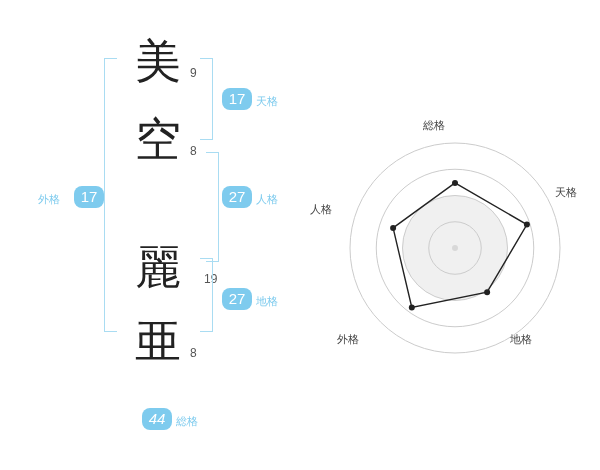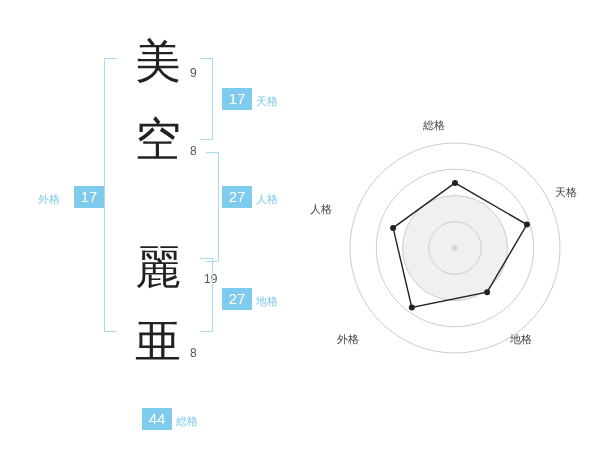--- a/index.html
+++ b/index.html
@@ -46,21 +46,21 @@
 
   .badge {
     position: absolute;
     background: #7ecbee;
     color: #ffffff;
     font-size: 15px;
     font-family: "Liberation Sans", sans-serif;
     text-align: center;
     padding: 2px 5px 3px 5px;
     line-height: 17px;
-    border-radius: 1px;
+    border-radius: 8px;
   }
   .badge-label {
     position: absolute;
     color: #7ecbee;
     font-size: 11px;
     font-family: "Liberation Sans", sans-serif;
     line-height: 14px;
     white-space: nowrap;
   }
 
@@ -127,21 +127,21 @@
     <div class="badge-label" style="left:256px; top:94px;">天格</div>
 
     <div class="bracket bracket-right" style="left:206px; top:152px; width:12px; height:108px;"></div>
     <div class="badge" style="left:222px; top:186px; min-width:20px;">27</div>
     <div class="badge-label" style="left:256px; top:192px;">人格</div>
 
     <div class="bracket bracket-right" style="left:200px; top:258px; width:12px; height:72px;"></div>
     <div class="badge" style="left:222px; top:288px; min-width:20px;">27</div>
     <div class="badge-label" style="left:256px; top:294px;">地格</div>
 
-    <div class="badge" style="left:142px; top:408px; min-width:20px;">44</div>
+    <div class="badge" style="left:142px; top:408px; min-width:20px;font-style:italic;">44</div>
     <div class="badge-label" style="left:176px; top:414px;">総格</div>
   </div>
 
   <div id="radar-panel">
 
     <svg id="radar-svg" width="290" height="470" viewBox="0 0 290 470">
       <g id="radar-grid">
           <circle cx="145" cy="248" r="52.5" fill="#f0f0f0" stroke="none"></circle>
           <circle cx="145" cy="248" r="26.25" fill="none" stroke="#cccccc" stroke-width="1"></circle>
           <circle cx="145" cy="248" r="52.5" fill="none" stroke="#cccccc" stroke-width="1"></circle>

